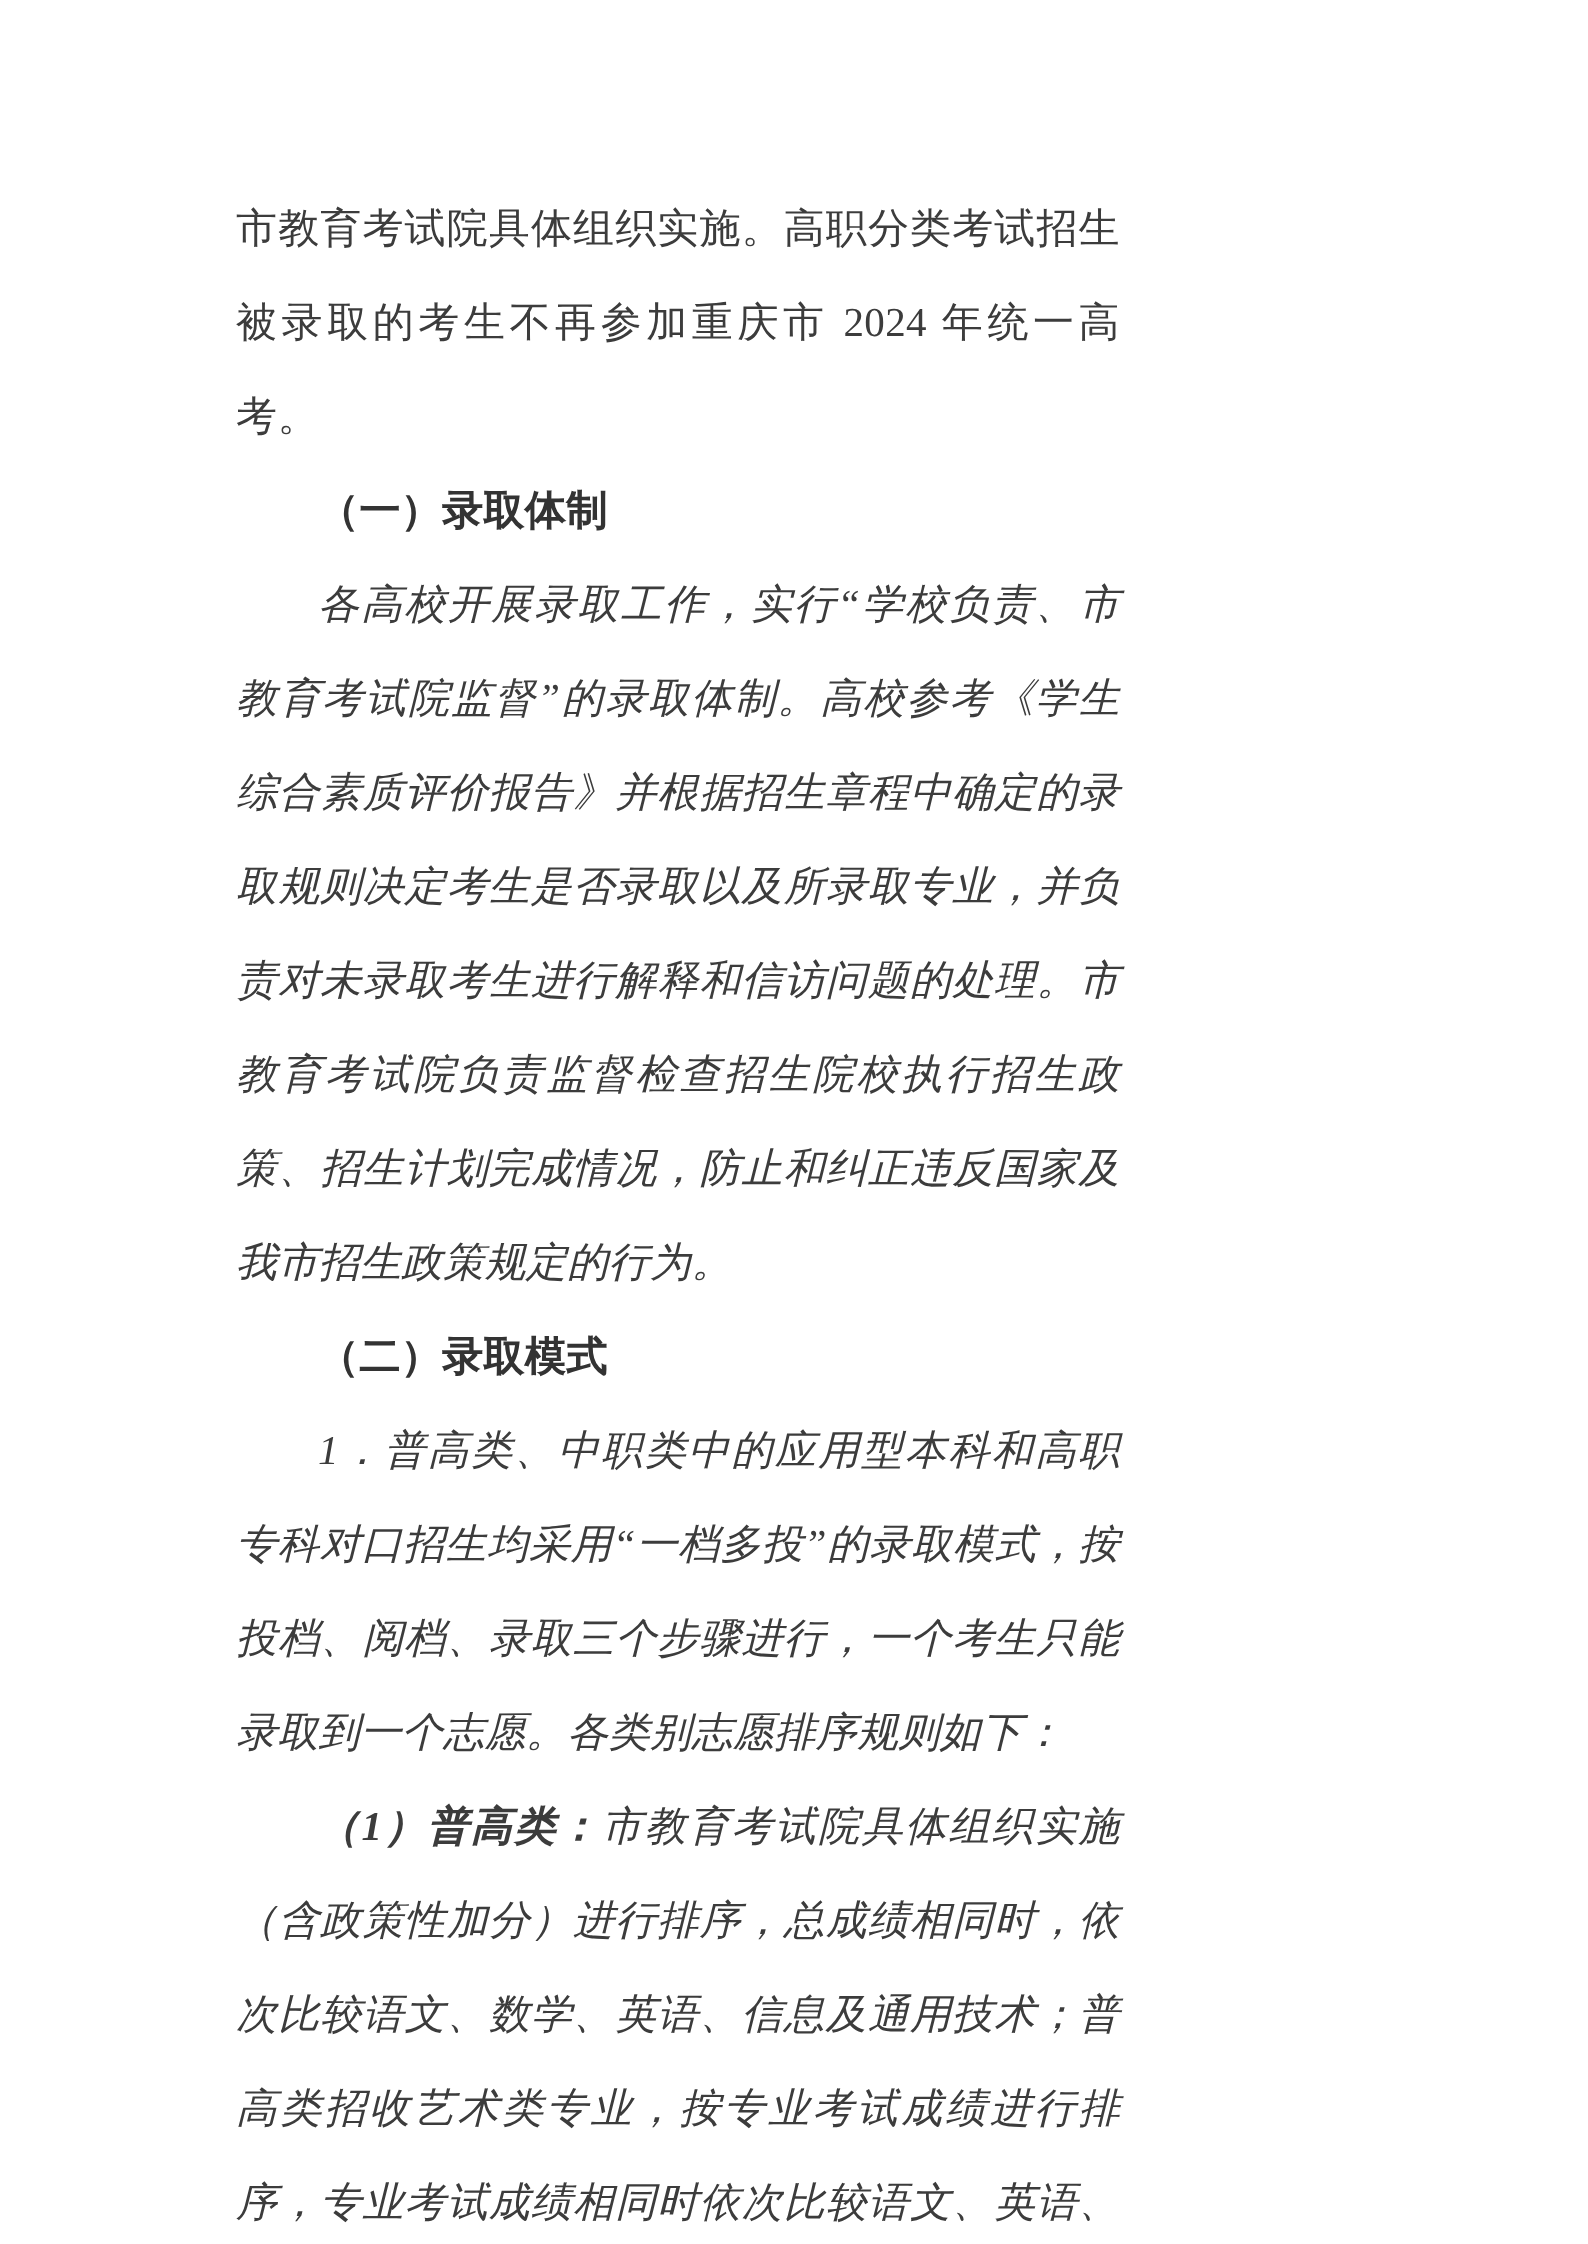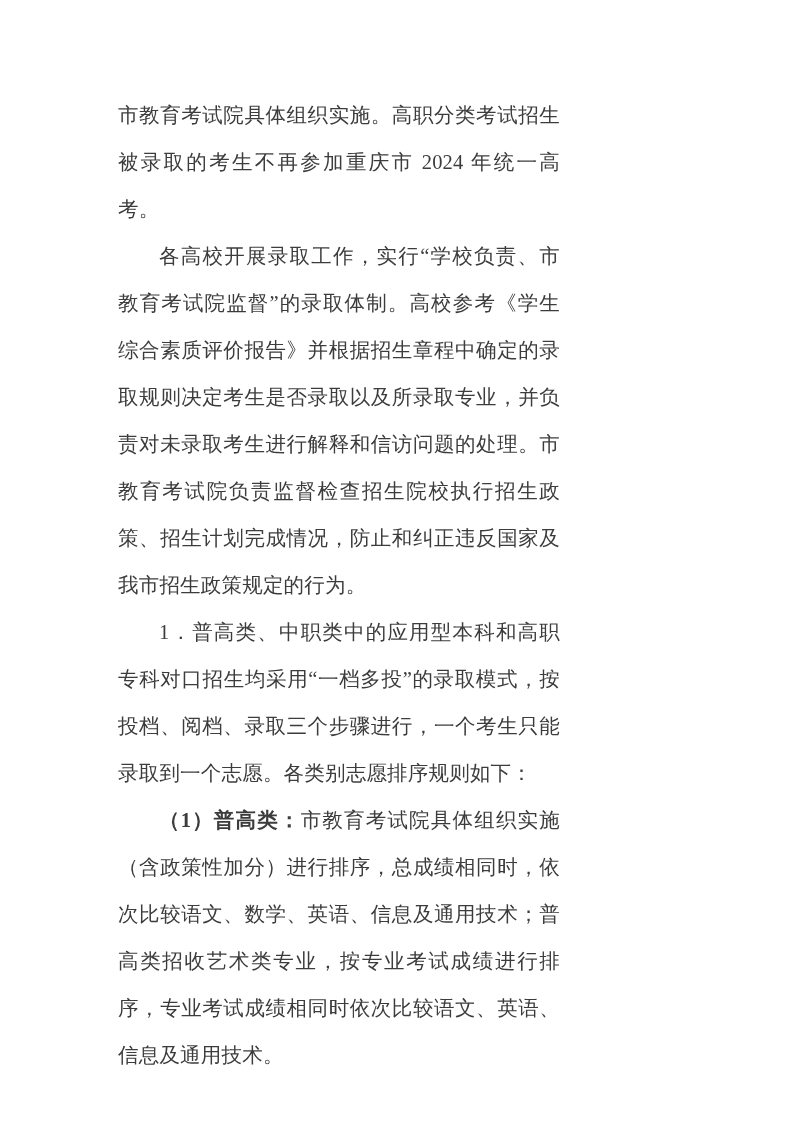--- a/index.html
+++ b/index.html
@@ -28,20 +28,21 @@
     text-justify: inter-ideograph;
     letter-spacing: 0.2px;
     color: #3c3c3c;
   }
   .para {
     margin: 0;
     text-indent: 0;
   }
   .indent2 {
     text-indent: 2em;
+    font-style: italic;
   }
   .heading {
     margin: 0;
     font-weight: bold;
     text-indent: 2em;
     font-size: 20.5px;
     line-height: 47px;
     color: #333333;
   }
   .bold {
@@ -49,23 +50,25 @@
   }
 </style>
 </head>
 <body>
 
 <div class="page">
   <div class="doc-body">
 
     <p class="para">市教育考试院具体组织实施。高职分类考试招生被录取的考生不再参加重庆市 2024 年统一高考。</p>
 
+    <p class="heading">（一）录取体制</p>
 
     <p class="para indent2">各高校开展录取工作，实行“学校负责、市教育考试院监督”的录取体制。高校参考《学生综合素质评价报告》并根据招生章程中确定的录取规则决定考生是否录取以及所录取专业，并负责对未录取考生进行解释和信访问题的处理。市教育考试院负责监督检查招生院校执行招生政策、招生计划完成情况，防止和纠正违反国家及我市招生政策规定的行为。</p>
 
+    <p class="heading">（二）录取模式</p>
 
     <p class="para indent2">1．普高类、中职类中的应用型本科和高职专科对口招生均采用“一档多投”的录取模式，按投档、阅档、录取三个步骤进行，一个考生只能录取到一个志愿。各类别志愿排序规则如下：</p>
 
     <p class="para indent2"><span class="bold">（1）普高类：</span><span>市教育考试院具体组织实施（含政策性加分）进行排序，总成绩相同时，依次比较语文、数学、英语、信息及通用技术；普高类招收艺术类专业，按专业考试成绩进行排序，专业考试成绩相同时依次比较语文、英语、信息及通用技术。</span></p>
 
 
   </div>
 </div>
 
 </body></html>

